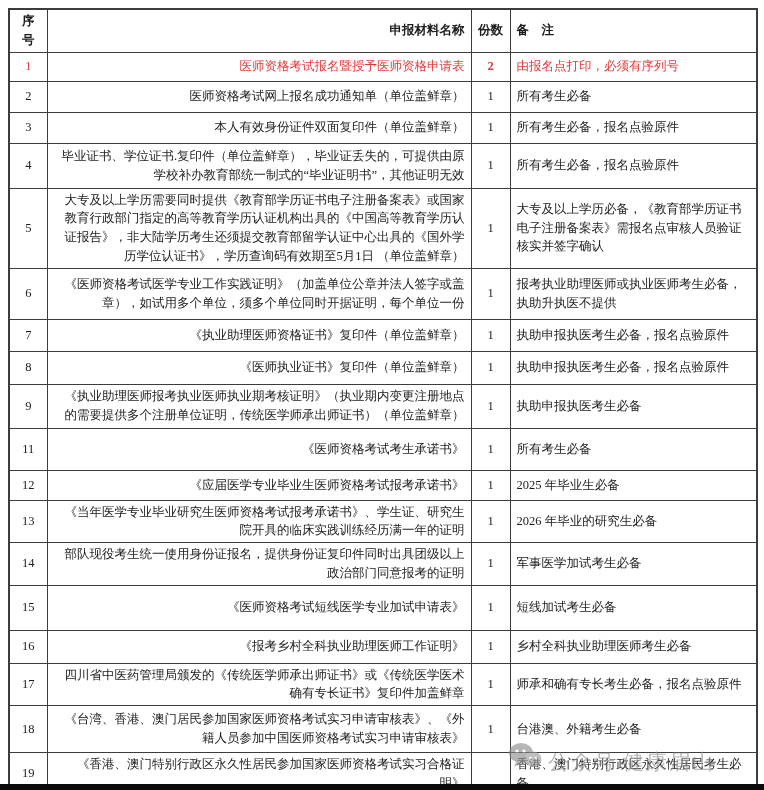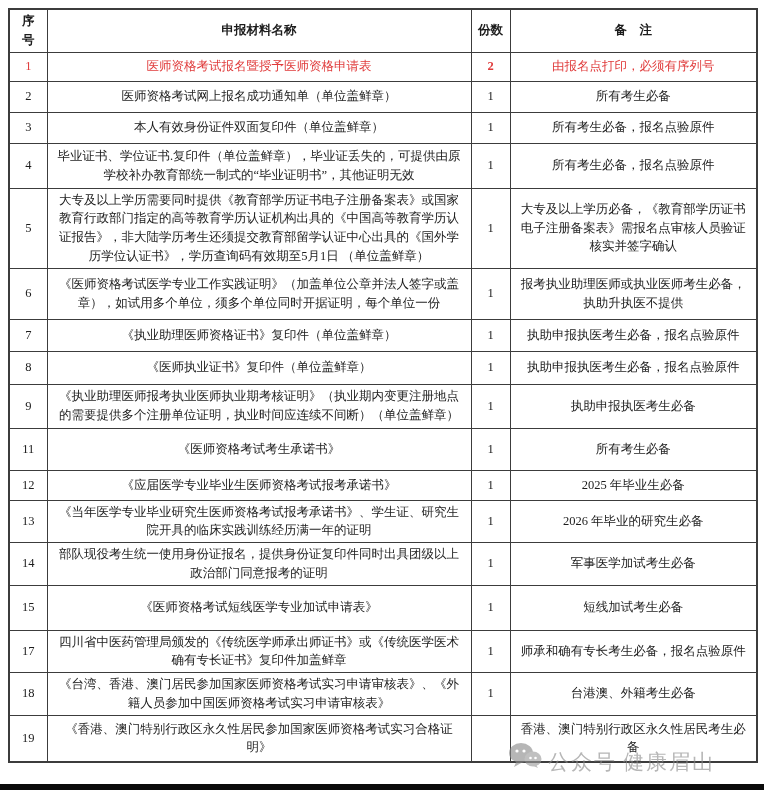--- a/index.html
+++ b/index.html
@@ -23,23 +23,23 @@
     border:1px solid var(--border);
     vertical-align:middle;
     padding:2px 6px;
     font-size:12.5px;
     line-height:1.5;
     word-break:break-all;
   }
   .doc-table{border:2px solid var(--border);}
   th{font-size:13.5px;font-weight:bold;text-align:center;padding:4px 2px;}
   .c-no{width:38px;text-align:center;padding:2px 1px;}
-  .c-mat{width:424px;text-align:center;padding:2px 10px;}
+  .c-mat{width:424px;text-align:right;padding:2px 10px;}
   .c-cop{width:39px;text-align:center;padding:2px 1px;}
-  .c-rem{width:247px;text-align:center;padding:2px 8px;}
+  .c-rem{width:247px;text-align:left;padding:2px 8px;}
   
   thead tr{height:33px;}
   tbody tr:nth-child(1){height:29px;}
   tbody tr:nth-child(2){height:31px;}
   tbody tr:nth-child(3){height:31px;}
   tbody tr:nth-child(4){height:45px;}
   tbody tr:nth-child(5){height:70px;}
   tbody tr:nth-child(6){height:51px;}
   tbody tr:nth-child(7){height:32px;}
   tbody tr:nth-child(8){height:33px;}
@@ -124,21 +124,21 @@
         <td class="c-rem"><span>执助申报执医考生必备，报名点</span><b>验原件</b></td>
       </tr>
       <tr>
         <td class="c-no">8</td>
         <td class="c-mat">《医师执业证书》复印件（单位盖鲜章）</td>
         <td class="c-cop">1</td>
         <td class="c-rem"><span>执助申报执医考生必备，报名点</span><b>验原件</b></td>
       </tr>
       <tr>
         <td class="c-no">9</td>
-        <td class="c-mat">《执业助理医师报考执业医师执业期考核证明》（执业期内变更注册地点的需要提供多个注册单位证明，执业时间应连续不间断）（单位盖鲜章）</td>
+        <td class="c-mat">《执业助理医师报考执业医师执业期考核证明》（执业期内变更注册地点的需要提供多个注册单位证明，传统医学师承出师证书）（单位盖鲜章）</td>
         <td class="c-cop">1</td>
         <td class="c-rem"><span>执助申报执医考生必备</span></td>
       </tr>
       <tr>
         <td class="c-no">11</td>
         <td class="c-mat">《医师资格考试考生承诺书》</td>
         <td class="c-cop">1</td>
         <td class="c-rem"><span>所有考生必备</span></td>
       </tr>
       <tr>
@@ -157,20 +157,26 @@
         <td class="c-no">14</td>
         <td class="c-mat">部队现役考生统一使用身份证报名，提供身份证复印件同时出具团级以上政治部门同意报考的证明</td>
         <td class="c-cop">1</td>
         <td class="c-rem"><span>军事医学加试考生必备</span></td>
       </tr>
       <tr>
         <td class="c-no">15</td>
         <td class="c-mat">《医师资格考试短线医学专业加试申请表》</td>
         <td class="c-cop">1</td>
         <td class="c-rem"><span>短线加试考生必备</span></td>
+      </tr>
+      <tr>
+        <td class="c-no">16</td>
+        <td class="c-mat">《报考乡村全科执业助理医师工作证明》</td>
+        <td class="c-cop">1</td>
+        <td class="c-rem"><span>乡村全科执业助理医师考生必备</span></td>
       </tr>
       <tr>
         <td class="c-no">17</td>
         <td class="c-mat">四川省中医药管理局颁发的《传统医学师承出师证书》或《传统医学医术确有专长证书》复印件加盖鲜章</td>
         <td class="c-cop">1</td>
         <td class="c-rem"><span>师承和确有专长考生必备，报名点</span><b>验原件</b></td>
       </tr>
       <tr>
         <td class="c-no">18</td>
         <td class="c-mat">《台湾、香港、澳门居民参加国家医师资格考试实习申请审核表》、《外籍人员参加中国医师资格考试实习申请审核表》</td>

